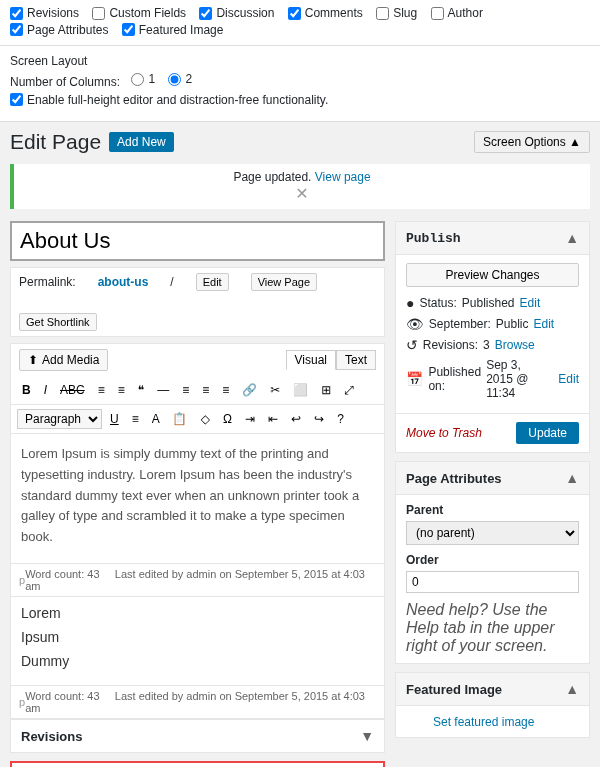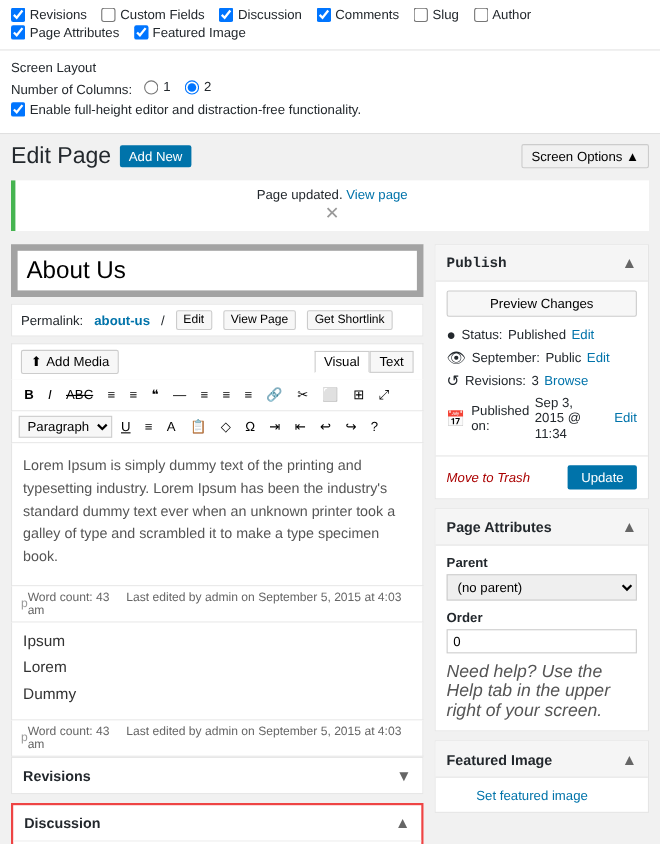--- a/index.html
+++ b/index.html
@@ -20,23 +20,23 @@
 
     .notice-bar { background: #fff; border-left: 4px solid #46b450; padding: 6px 10px; margin: 6px 10px; font-size: 12px; display: flex; justify-content: space-between; align-items: center; flex-direction: column; }
     .notice-bar a { color: #0073aa; text-decoration: none; }
     .close-notice { color: #999; cursor: pointer; font-size: 16px; }
 
     .main-content { display: flex; gap: 10px; padding: 6px 10px 10px 10px; }
 
     .editor-col { flex: 1; min-width: 0; }
     .sidebar-col { width: 195px; flex-shrink: 0; }
 
-    .page-title-input { width: 100%; border: 6px solid #a3a3a3; padding: 5px 8px; font-size: 22px; margin-bottom: 6px; background: #fff; outline: none; }
-
-    .permalink-bar { background: #fff; border: 1px solid #e5e5e5; padding: 5px 8px; font-size: 12px; margin-bottom: 6px; display: flex; align-items: center; gap: 10px; flex-wrap: wrap; }
+    .page-title-input { width: 100%; border: 2px solid #a3a3a3; padding: 5px 8px; font-size: 22px; margin-bottom: 6px; background: #fff; outline: none; }
+
+    .permalink-bar { background: #fff; border: 1px solid #e5e5e5; padding: 5px 8px; font-size: 12px; margin-bottom: 6px; display: flex; align-items: center; gap: 22px; flex-wrap: wrap; }
     .permalink-bar a { color: #0073aa; text-decoration: none; }
     .permalink-bar .slug { color: #0073aa; font-weight: bold; }
     .perm-btn { border: 1px solid #ccc; background: #f7f7f7; padding: 2px 6px; font-size: 11px; cursor: pointer; border-radius: 2px; }
 
     .media-bar { background: #fff; border: 1px solid #e5e5e5; border-bottom: none; padding: 5px 8px; display: flex; justify-content: space-between; align-items: center; }
     .add-media-btn { border: 1px solid #ccc; background: #f7f7f7; padding: 3px 8px; font-size: 12px; cursor: pointer; border-radius: 2px; display: flex; align-items: center; gap: 4px; }
     .visual-text-tabs { display: flex; gap: 0; }
     .view-tab { border: 1px solid #ccc; background: #f7f7f7; padding: 2px 8px; font-size: 12px; cursor: pointer; }
     .view-tab.active { background: #fff; border-bottom-color: #fff; }
 
@@ -230,22 +230,22 @@
       <span class="editor-path">p</span>
       <span>
         <span>Word count: 43</span>
         &nbsp;&nbsp;&nbsp;
         <span>Last edited by admin on September 5, 2015 at 4:03 am</span>
       </span>
     </div>
 
     
     <div class="second-editor-content" style="background:#fff;border:1px solid #e5e5e5;border-top:none;padding:8px 10px;">
+      <div class="list-item">Lorem</div>
       <div class="list-item">Ipsum</div>
-      <div class="list-item">Lorem</div>
       <div class="list-item">Dummy</div>
     </div>
     <div class="editor-footer">
       <span class="editor-path">p</span>
       <span>
         <span>Word count: 43</span>
         &nbsp;&nbsp;&nbsp;
         <span>Last edited by admin on September 5, 2015 at 4:03 am</span>
       </span>
     </div>

